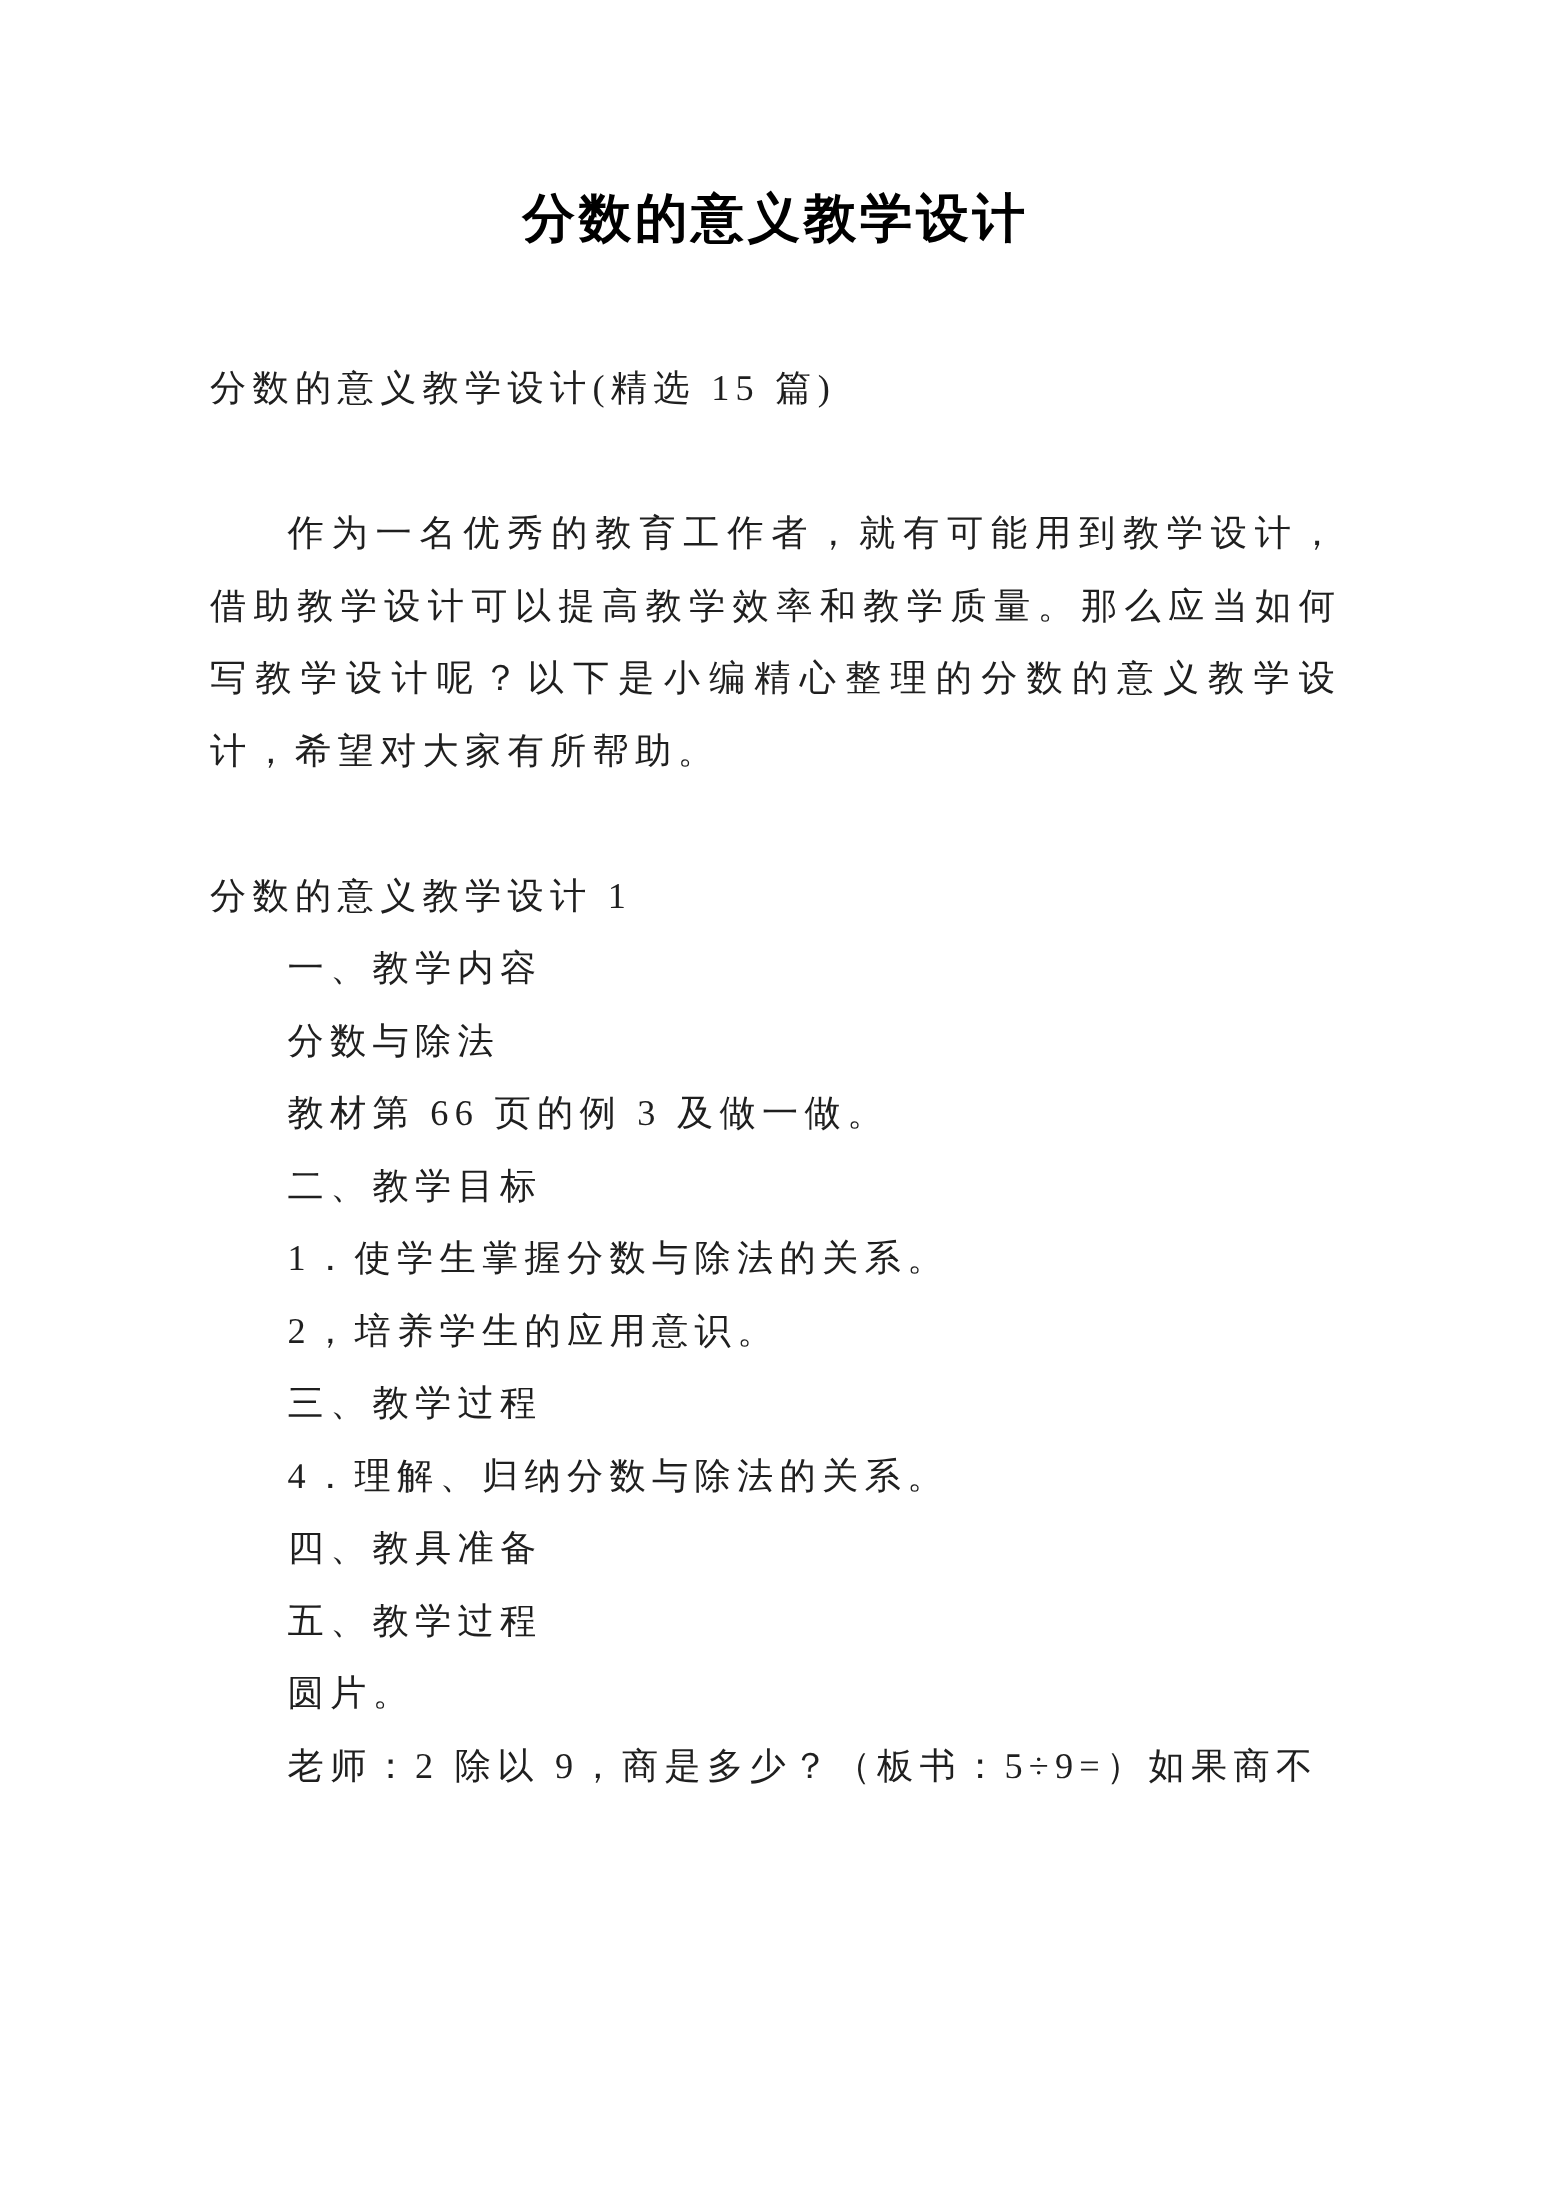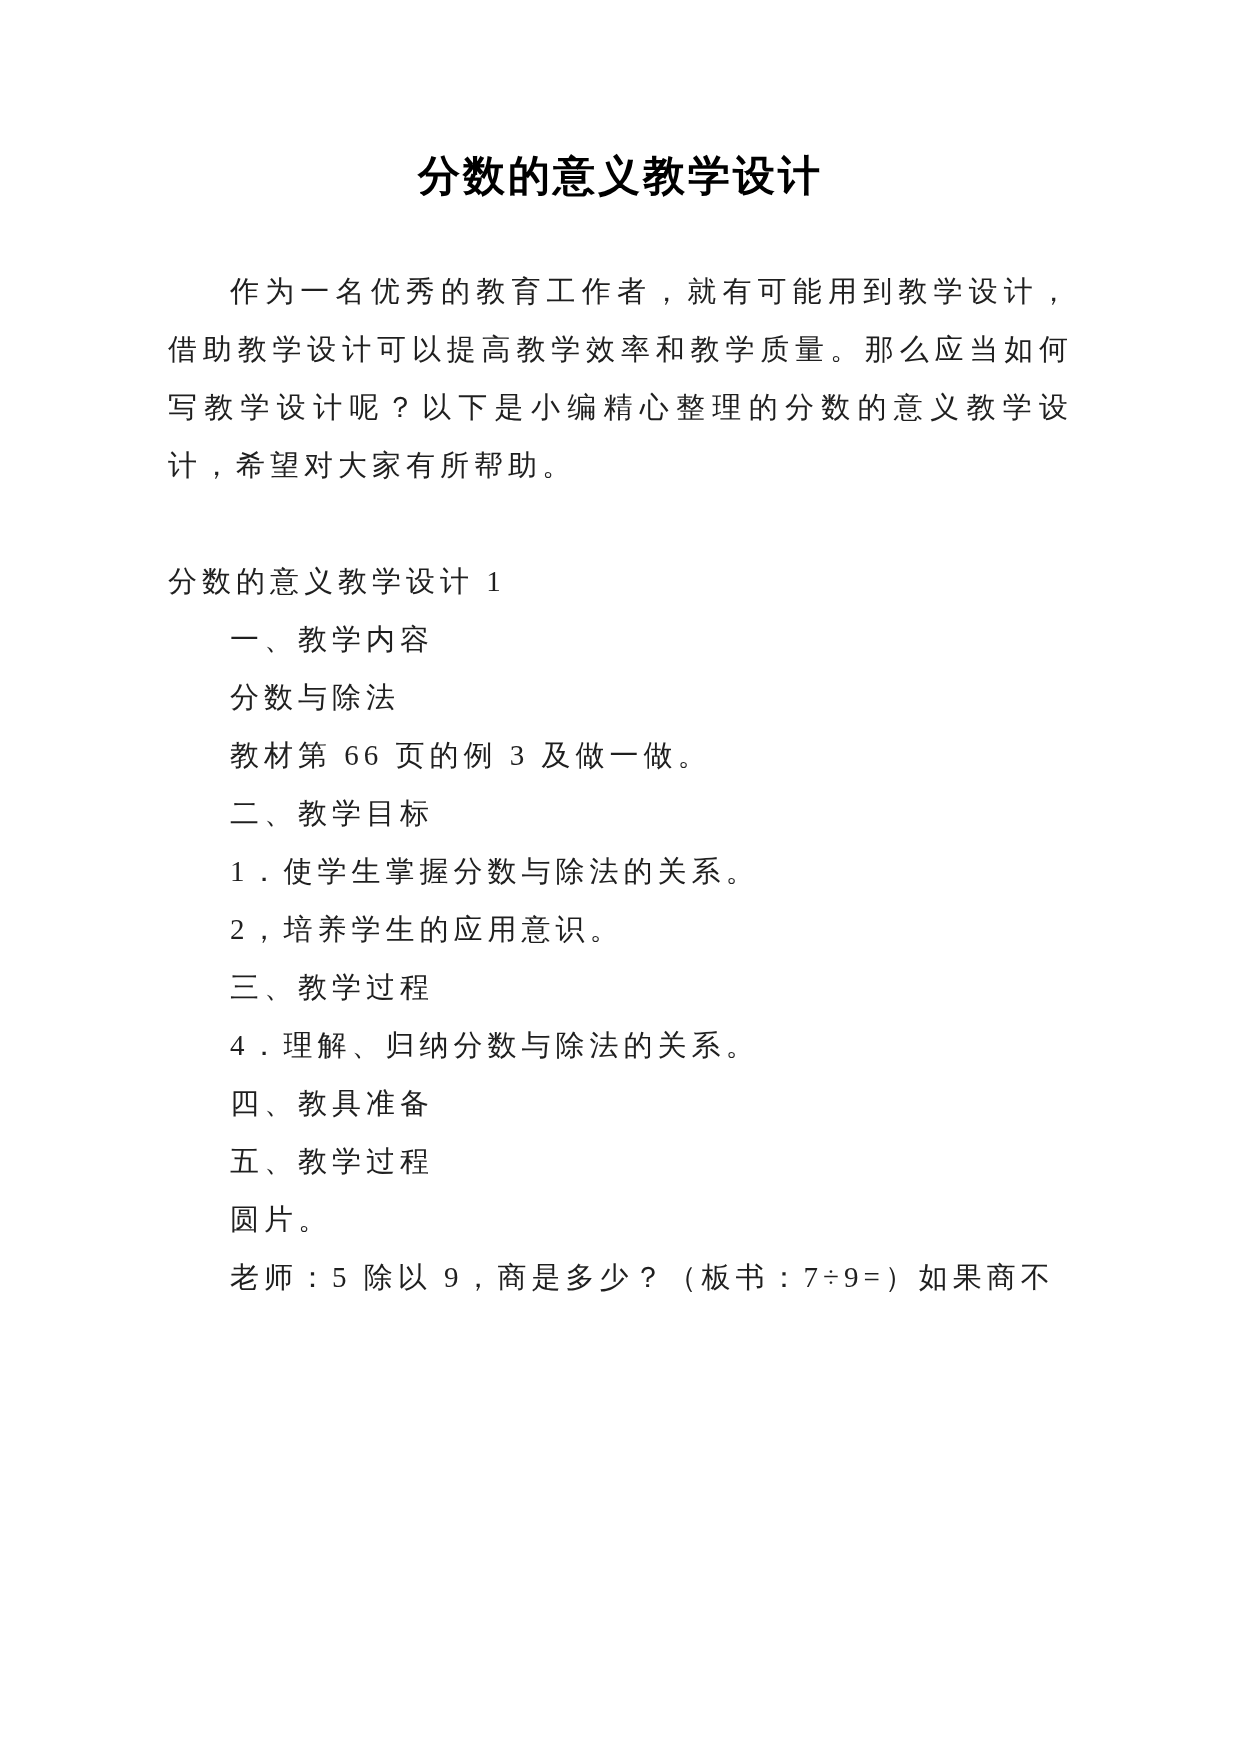--- a/index.html
+++ b/index.html
@@ -57,31 +57,32 @@
     padding-left: 62px;
   }
 </style>
 </head>
 <body>
 
 <div class="page">
 
   <h1 class="doc-title">分数的意义教学设计</h1>
 
+  <p class="line subtitle">分数的意义教学设计(精选 15 篇)</p>
 
   <p class="intro">作为一名优秀的教育工作者，就有可能用到教学设计，借助教学设计可以提高教学效率和教学质量。那么应当如何写教学设计呢？以下是小编精心整理的分数的意义教学设计，希望对大家有所帮助。</p>
 
   <p class="line heading1">分数的意义教学设计 1</p>
 
   <p class="line indent">一、教学内容</p>
   <p class="line indent">分数与除法</p>
   <p class="line indent">教材第 66 页的例 3 及做一做。</p>
   <p class="line indent">二、教学目标</p>
   <p class="line indent">1．使学生掌握分数与除法的关系。</p>
   <p class="line indent">2，培养学生的应用意识。</p>
   <p class="line indent">三、教学过程</p>
   <p class="line indent">4．理解、归纳分数与除法的关系。</p>
   <p class="line indent">四、教具准备</p>
   <p class="line indent">五、教学过程</p>
   <p class="line indent">圆片。</p>
-  <p class="line indent">老师：5 除以 9，商是多少？（板书：7÷9=）如果商不</p>
+  <p class="line indent">老师：2 除以 9，商是多少？（板书：5÷9=）如果商不</p>
 
 </div>
 
 </body></html>

